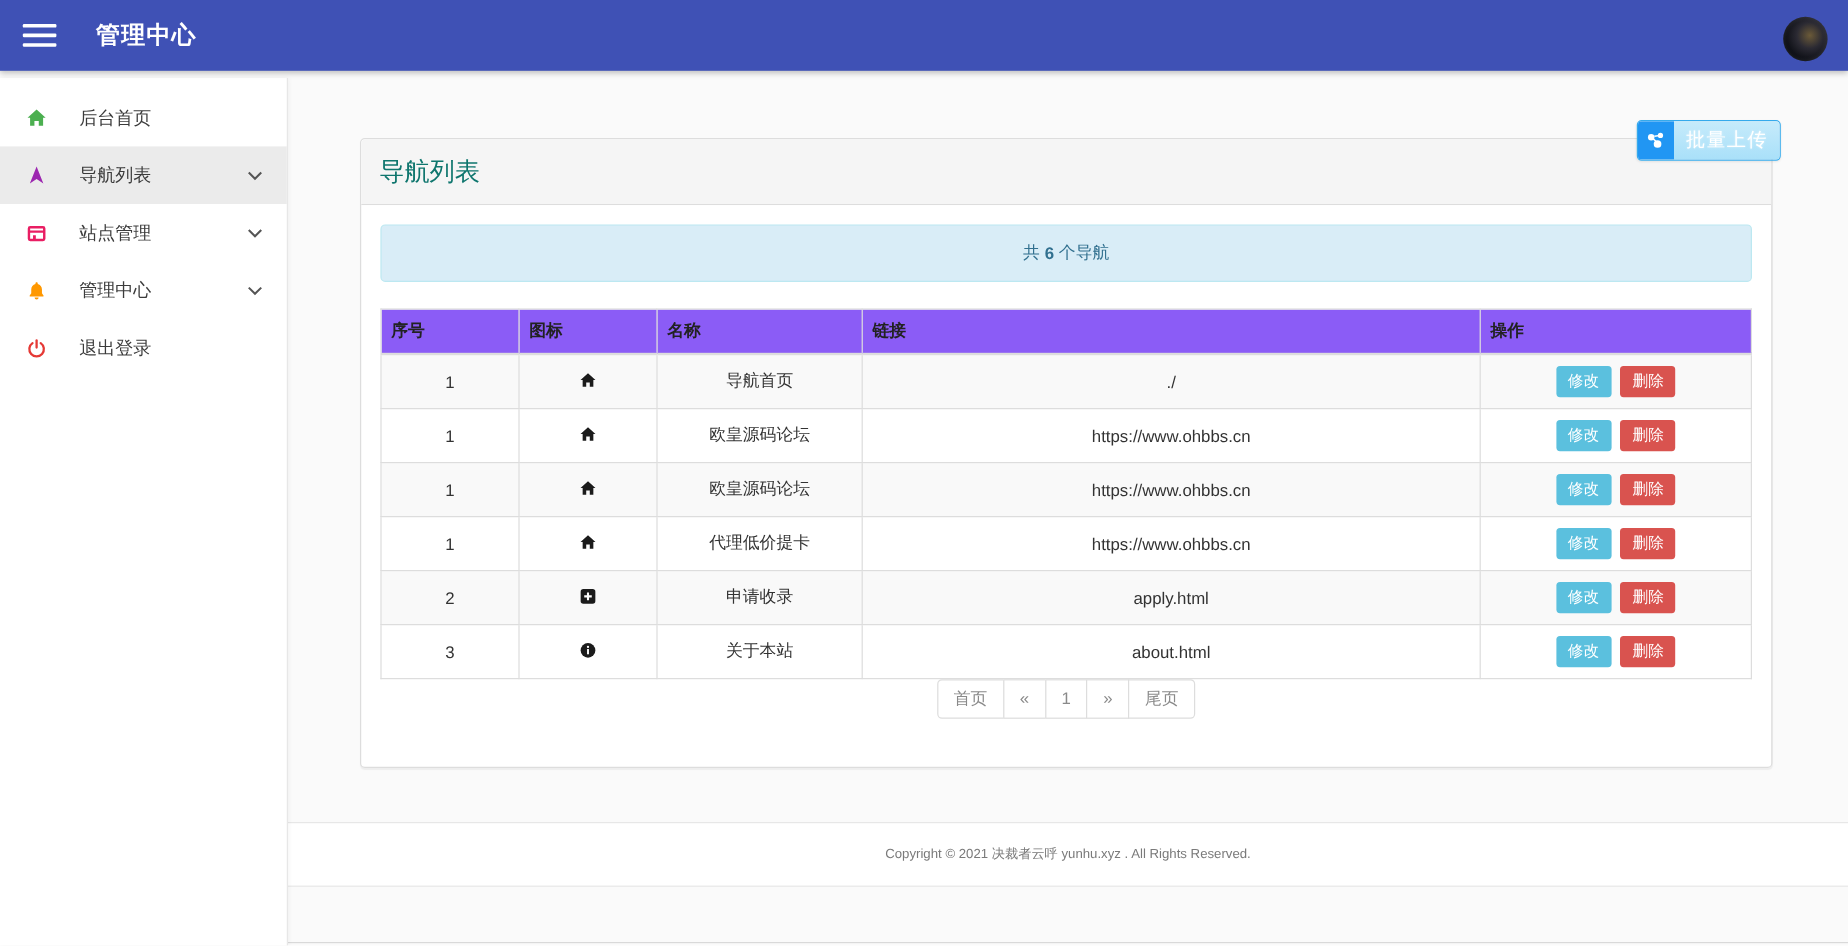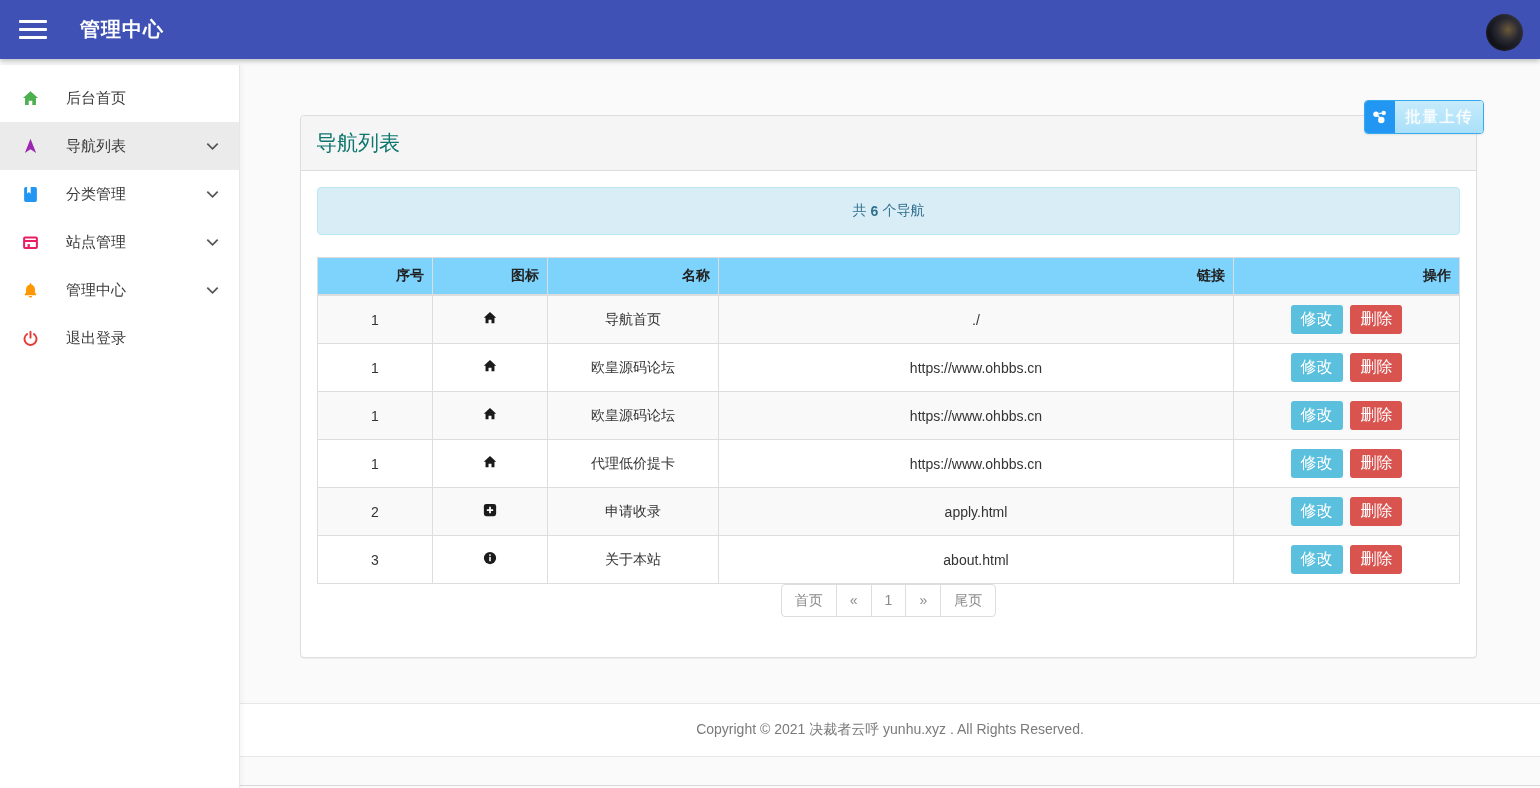--- a/index.html
+++ b/index.html
@@ -81,54 +81,54 @@
     color: var(--alert_text, #31708f);
     border-radius:4px; height:48px;
     display:flex; align-items:center; justify-content:center;
     font-size:14px;
   }
   .alert-info b { margin:0 4px; }
 
   table.nav-table { width:100%; border-collapse:collapse; margin-top:22px; border:1px solid #ddd; }
   .nav-table th {
     border:1px solid #ddd; border-bottom:2px solid #ddd;
-    padding:9px 8px; font-size:14px; font-weight:bold; text-align:right; color:#222;
-    background:#7dd3fc;
+    padding:9px 8px; font-size:14px; font-weight:bold; text-align:left; color:#222;
+    background:#8b5cf6;
   }
   .nav-table td {
     border:1px solid #ddd; padding:9px 8px; font-size:14px; text-align:center; color:#333;
   }
   .nav-table tbody tr:nth-child(odd) { background:#f9f9f9; }
   .col-order { width:115px; } .col-icon { width:115px; } .col-name { width:171px; } .col-link { width:515px; }
   .t-icon { color:#1b1b1b; display:inline-flex; }
   .t-icon svg { width:14px; height:14px; }
 
   .row-btn {
-    display:inline-block; border:none; color:#fff; font-size:16px;
+    display:inline-block; border:none; color:#fff; font-size:13px;
     padding:4px 10px; border-radius:3px; margin:0 2px; cursor:pointer;
     font-family:inherit;
   }
   .btn-edit { background: var(--edit_btn, #5bc0de); }
   .btn-delete { background: var(--delete_btn, #d9534f); }
 
   .pagination { display:flex; justify-content:center; }
   .page-link {
     background:#fff; border:1px solid #ddd; color:#8a8a8a; font-size:14px;
     padding:7px 13px; margin-left:-1px; cursor:pointer; line-height:1.2;
   }
   .page-link:first-child { border-radius:4px 0 0 4px; margin-left:0; }
   .page-link:last-child { border-radius:0 4px 4px 0; }
 
   
   .footer {
     margin-top:45px; background:#fff;
     border-top:1px solid #e7e7e7; border-bottom:1px solid #e7e7e7;
     height:54px; display:flex; align-items:center; justify-content:center;
   }
-  .footer-text { color:#7a7a7a; font-size:14px; }
+  .footer-text { color:#7a7a7a; font-size:11px; }
   .bottom-line { position:absolute; left:0; right:0; bottom:2px; height:1px; background:#d9d9d9; }
 </style>
 </head>
 <body>
 
 <header class="topbar">
   <div class="hamburger">
       <span></span>
       <span></span>
       <span></span>
@@ -148,34 +148,20 @@
     <span class="side-label">后台首页</span>
 
   </div>
       <div class="side-item active">
     <span class="side-icon" style="color: rgb(156, 39, 176);">
           <svg viewBox="0 0 16 16">
             <path fill="currentColor" d="M8 .8 13.3 14 8 10.5 2.7 14z"></path>
           </svg>
         </span>
     <span class="side-label">导航列表</span>
-    <span class="side-chevron">
-      <svg viewBox="0 0 12 8">
-            <path fill="none" stroke="#555" stroke-width="1.6" d="M1.2 1.4 6 6.2l4.8-4.8"></path>
-          </svg>
-    </span>
-  </div>
-      <div class="side-item">
-    <span class="side-icon" style="color: rgb(33, 150, 243);">
-          <svg viewBox="0 0 16 16">
-            <path fill="currentColor" d="M3.5 1h9A1.5 1.5 0 0 1 14 2.5v11A1.5 1.5 0 0 1 12.5 15h-9A1.5 1.5 0 0 1 2 13.5v-11A1.5 1.5 0 0 1 3.5 1z"></path>
-            <path fill="#fff" d="M4.8 1h3.4v6.2L6.5 5.7 4.8 7.2z"></path>
-          </svg>
-        </span>
-    <span class="side-label">分类管理</span>
     <span class="side-chevron">
       <svg viewBox="0 0 12 8">
             <path fill="none" stroke="#555" stroke-width="1.6" d="M1.2 1.4 6 6.2l4.8-4.8"></path>
           </svg>
     </span>
   </div>
       <div class="side-item">
     <span class="side-icon" style="color: rgb(233, 30, 99);">
           <svg viewBox="0 0 16 16">
             <rect x="2" y="3.2" width="12" height="10" rx="1" fill="none" stroke="currentColor" stroke-width="1.9"></rect>

